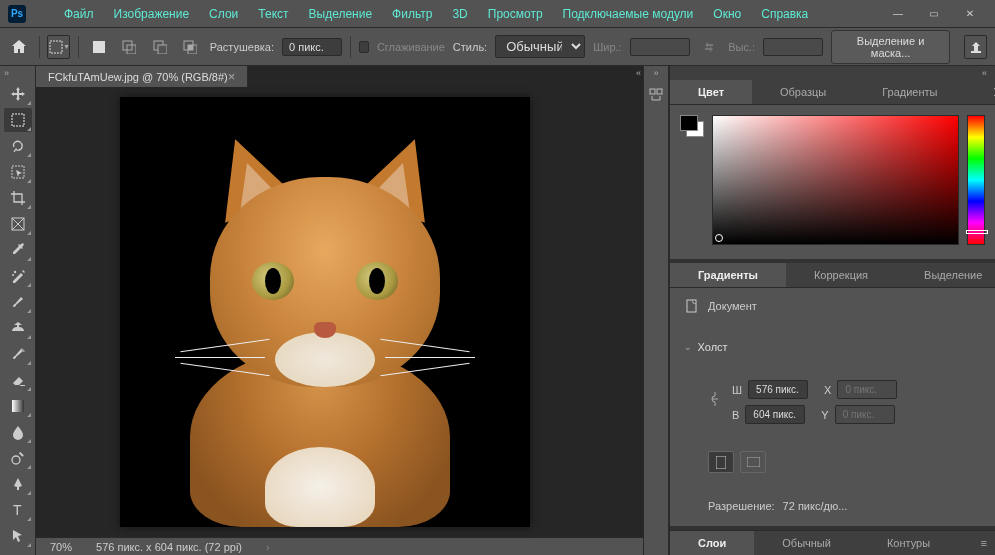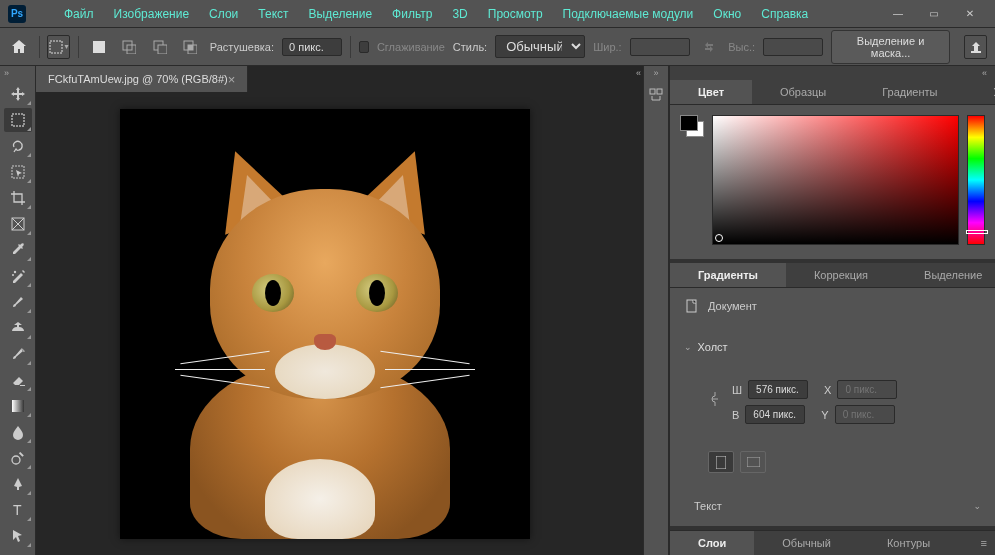--- a/index.html
+++ b/index.html
@@ -327,20 +327,25 @@
             <div class="cat-nose"></div>
           <div class="whisker wl1"></div>
             <div class="whisker wl2"></div>
             <div class="whisker wl3"></div>
           <div class="whisker wr1"></div>
             <div class="whisker wr2"></div>
             <div class="whisker wr3"></div>
         </div>
       </div>
     </div>
+    <div class="doc-status">
+      <span>70%</span>
+      <span>576 пикс. x 604 пикс. (72 ppi)</span>
+      <span style="color:#888">›</span>
+    </div>
   </div>
 
   <div class="rs-min">
     <span class="rs-min-head">»</span>
     <div class="rs-min-icon">
         <svg width="16" height="16">
           <rect x="2" y="2" width="5" height="5" fill="none" stroke="#bbb"></rect>
           <rect x="9" y="2" width="5" height="5" fill="none" stroke="#bbb"></rect>
           <path stroke="#bbb" fill="none" d="M4 9v4h8V9"></path>
         </svg>
@@ -418,20 +423,24 @@
               <svg width="10" height="13">
                 <rect width="10" height="13" fill="none" stroke="#ccc"></rect>
               </svg>
             </div>
           <div class="orient-btn">
               <svg width="13" height="10">
                 <rect width="13" height="10" fill="none" stroke="#aaa"></rect>
               </svg>
             </div>
         </div>
+        <div class="reso-row">
+          <span>Разрешение:</span>
+          <span>72 пикс/дю...</span>
+        </div>
         <div class="mode-row">
           <span>Текст</span>
           <span style="margin-left:auto;font-size:9px;color:#aaa">⌄</span>
         </div>
       </div>
     </div>
     <div class="panel-sep"></div>
 
     <div class="layers-tabs">
       <div class="panel-tab active">Слои</div>

